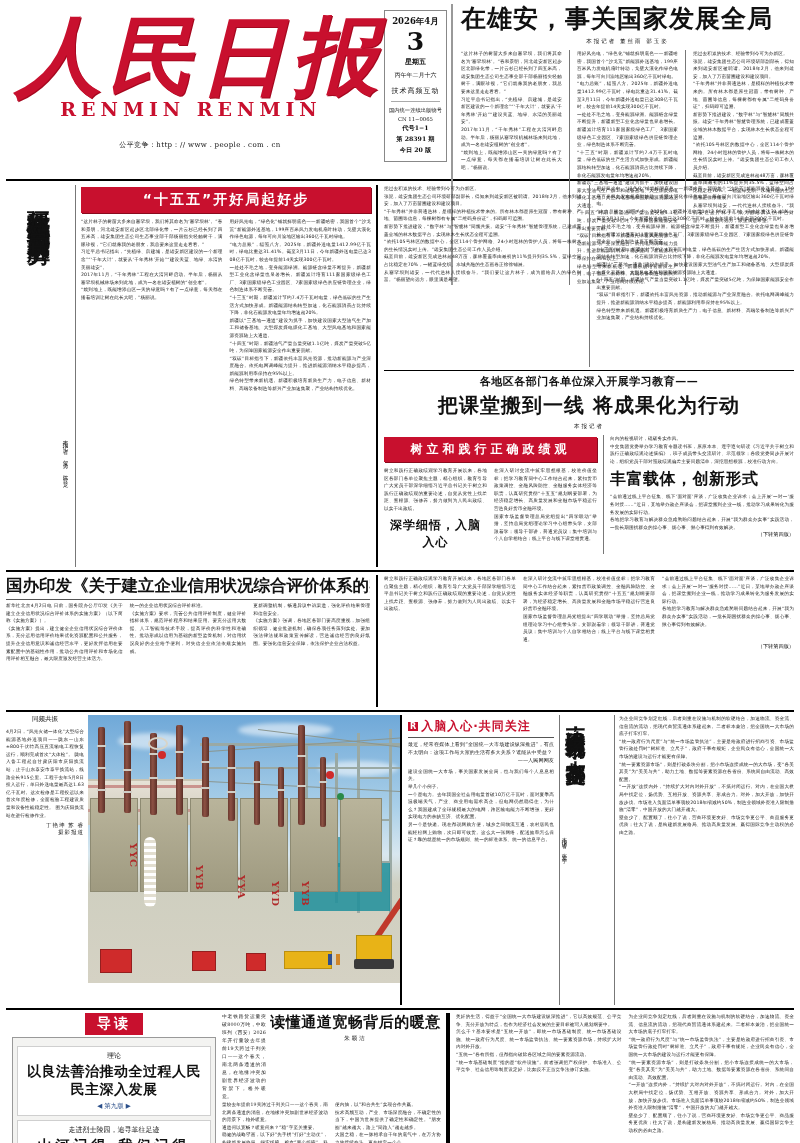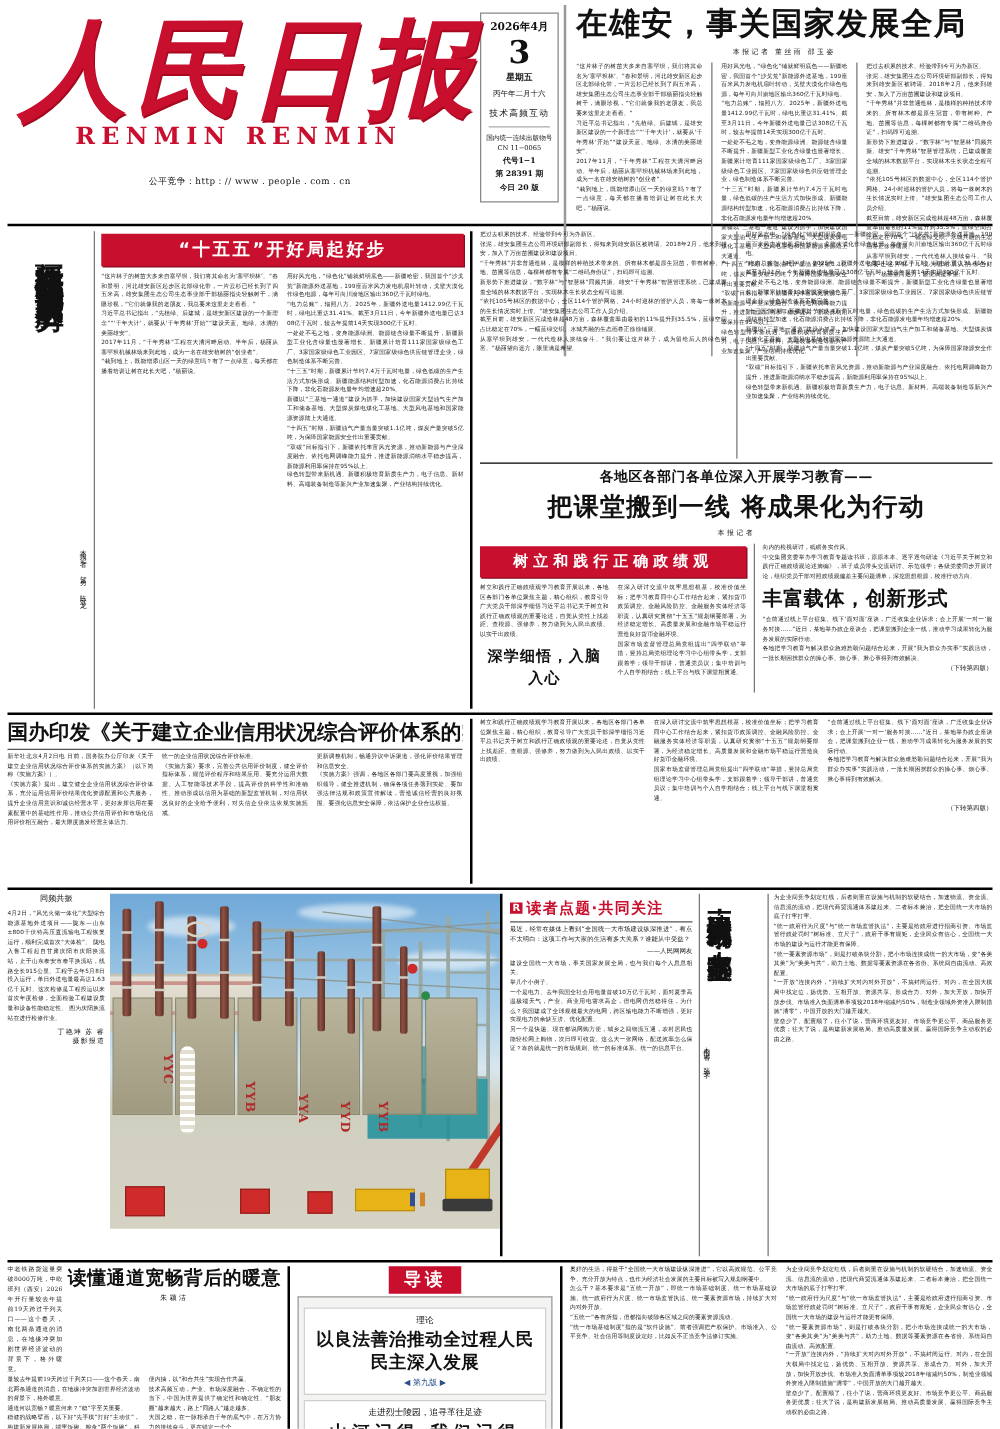--- a/index.html
+++ b/index.html
@@ -437,21 +437,21 @@
         <div class="label-v" style="left:148px;top:160px;">YYA</div>
         <div class="label-v" style="left:182px;top:166px;">YYD</div>
         <div class="label-v" style="left:212px;top:166px;">YYB</div>
       </div>
     </div>
 
     <div style="flex:1;box-sizing:border-box;padding-left:6px;border-left:2px solid #000;display:flex;">
 
       <div style="width:152px;box-sizing:border-box;padding-right:5px;border-right:1px solid #777;">
         <div style="white-space:nowrap;">
-          <span class="rmark">R</span><span class="red-hd">读者点题·共同关注</span>
+          <span class="rmark">R</span><span class="red-hd">入脑入心·共同关注</span>
         </div>
         <div class="hr-hair"></div>
         <div class="body-text small-serif" style="font-size:5px;line-height:8.4px;">最近，经常在媒体上看到“全国统一大市场建设纵深推进”，有点不太明白：这项工作与大家的生活有多大关系？谁能从中受益？</div>
         <div class="rt small-serif" style="font-size:5.2px;margin-bottom:4px;">——人民网网友</div>
         <div class="body-text" style="white-space:pre-line;">建设全国统一大市场，事关国家发展全局，也与我们每个人息息相关。
 举几个小例子。
 一个是电力。去年我国全社会用电量首破10万亿千瓦时，面对夏季高温极端天气，产业、商业用电需求高企，但电网仍然稳得住，为什么？我国建成了全球规模最大的电网，跨区输电能力不断增强，更好实现电力的余缺互济、优化配置。
 另一个是快递。现在都说网购方便，城乡之间物流互通，农村居民也能轻松网上购物，次日即可收货。这么大一张网络，配送效率怎么保证？靠的就是统一的市场规则、统一的标准体系、统一的信息平台。</div>
       </div>
 
@@ -466,55 +466,55 @@
 “统一要素资源市场”，则是打破条块分割，把小市场连接成统一的大市场，变“各美其美”为“美美与共”，助力土地、数据等要素资源在各省份、系统间自由流动、高效配置。
 “一开放”连接内外，“持续扩大对内对外开放”，不搞封闭运行。对内，在全国大棋局中找定位，扬优势、互相开放、资源共享、形成合力。对外，加大开放，加快开放步伐。市场准入负面清单事项较2018年缩减约50%，制造业领域外资准入限制措施“清零”，中国开放的大门越开越大。
 壁垒少了、配置顺了，往小了说，营商环境更友好、市场竞争更公平、商品服务更优质；往大了说，是构建新发展格局、推动高质量发展、赢得国际竞争主动权的必由之路。</div>
       </div>
     </div>
   </div>
 
   <div class="hr-thick"></div>
 
   <div style="display:flex;height:131px;">
+
+    <div style="width:216px;box-sizing:border-box;padding:0 6px;">
+      <div class="center" style="margin-bottom:2px;">
+        <span class="daodu-tag">导读</span>
+      </div>
+      <div class="daodu-wrap">
+        <div class="daodu-item">
+          <div class="dd-cat">理论</div>
+          <div class="dd-hd">以良法善治推动全过程人民民主深入发展</div>
+          <div class="dd-pg"><span class="ar">◀</span> <span>第九版</span> <span class="ar">▶</span></div>
+        </div>
+        <div class="daodu-item">
+          <div class="dd-cat">走进烈士陵园，追寻革往足迹</div>
+          <div class="dd-hd spaced">山河记得  我们记得</div>
+
+        </div>
+      </div>
+    </div>
 
     <div style="width:226px;box-sizing:border-box;padding-right:5px;border-right:2px solid #000;">
       <div style="display:flex;gap:4px;align-items:flex-start;">
         <div class="body-text small-serif" style="width:44px;font-size:4.8px;line-height:8px;">中老铁路货运量突破8000万吨，中欧班列（西安）2026年开行量较去年提前19天跨过千列关口——这个春天，南北两条通道的消息，在地缘冲突加剧世界经济波动的背景下，格外暖意。</div>
         <div style="flex:1;">
           <div style="font-size:15px;font-weight:bold;text-align:center;letter-spacing:0.5px;">读懂通道宽畅背后的暖意</div>
           <div class="byline" style="margin:3px 0 2px;">朱颖洁</div>
         </div>
       </div>
       <div class="cols2">
         <div class="col body-text small-serif" style="white-space:pre-line;">量较去年提前19天跨过千列关口——这个春天，南北两条通道的消息，在地缘冲突加剧世界经济波动的背景下，格外暖意。
 通道何以宽畅？暖意何来？“稳”字至关重要。
 稳健的战略擘画，以下好“先手棋”打好“主动仗”，构建新发展格局，端牢饭碗、粮食“两个饭碗”，科学制定“十五五”规划……前瞻性把握国际形势发展变化，因势利导计</div>
         <div class="col">
           <div class="body-text small-serif" style="white-space:pre-line;">便内抽，以“和合共生”实现合作共赢。
 技术高频互动，产业、市场深度融合，不确定性的当下，中国为世界提供了确定性和确定性。“朋友圈”越来越大，路上“同路人”越走越多。
 大国之稳，在一脉相承自千年的底气中，在万方协力的接续奋斗，更在锚定一个个</div>
-
-        </div>
-      </div>
-    </div>
-
-    <div style="width:216px;box-sizing:border-box;padding:0 6px;">
-      <div class="center" style="margin-bottom:2px;">
-        <span class="daodu-tag">导读</span>
-      </div>
-      <div class="daodu-wrap">
-        <div class="daodu-item">
-          <div class="dd-cat">理论</div>
-          <div class="dd-hd">以良法善治推动全过程人民民主深入发展</div>
-          <div class="dd-pg"><span class="ar">◀</span> <span>第九版</span> <span class="ar">▶</span></div>
-        </div>
-        <div class="daodu-item">
-          <div class="dd-cat">走进烈士陵园，追寻革往足迹</div>
-          <div class="dd-hd spaced">山河记得  我们记得</div>
 
         </div>
       </div>
     </div>
 
     <div style="flex:1;box-sizing:border-box;padding-left:6px;border-left:2px solid #000;">
       <div class="cols2">
         <div class="col body-text" style="white-space:pre-line;">奥奸的生活，得益于“全国统一大市场建设纵深推进”，它以高效规范、公平竞争、充分开放为特点，也作为经济社会发展的主要目标被写入规划纲要中。
 怎么干？基本要求是“五统一开放”，即统一市场基础制度、统一市场基础设施、统一政府行为尺度、统一市场监管执法、统一要素资源市场，持续扩大对内对外开放。
 “五统一”各有所指，但都指向破除各区域之间的要素资源流动。

